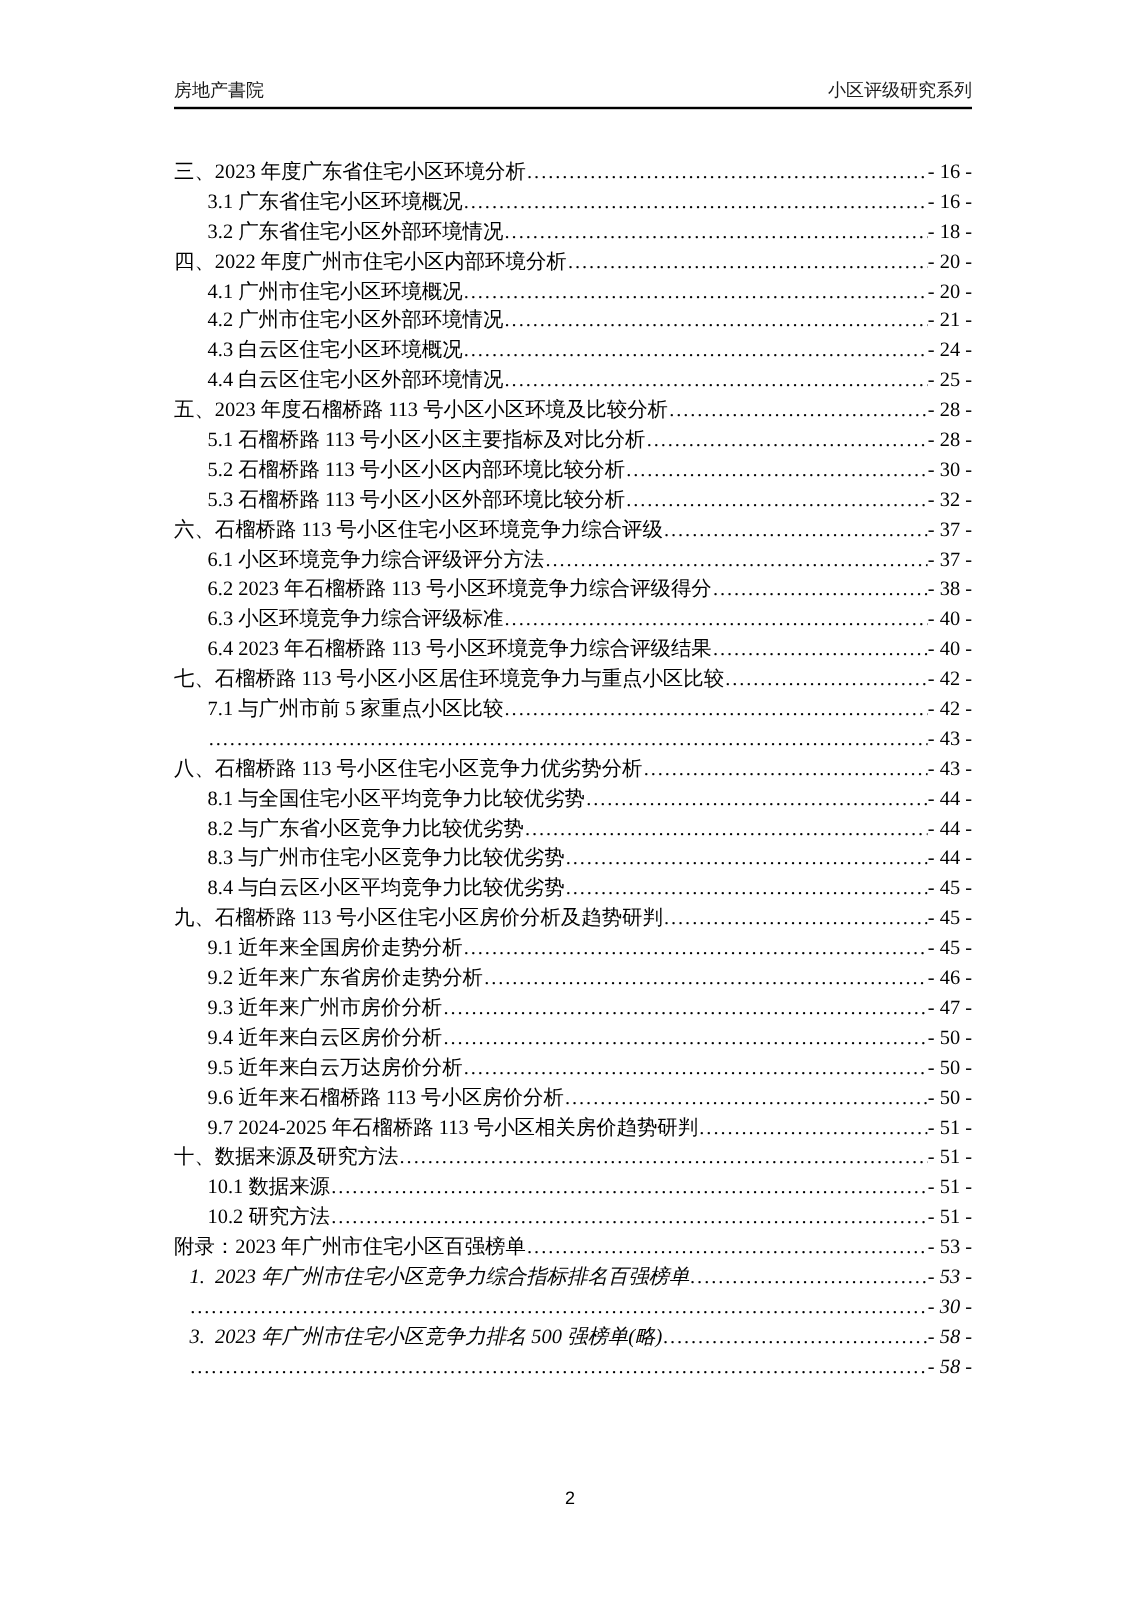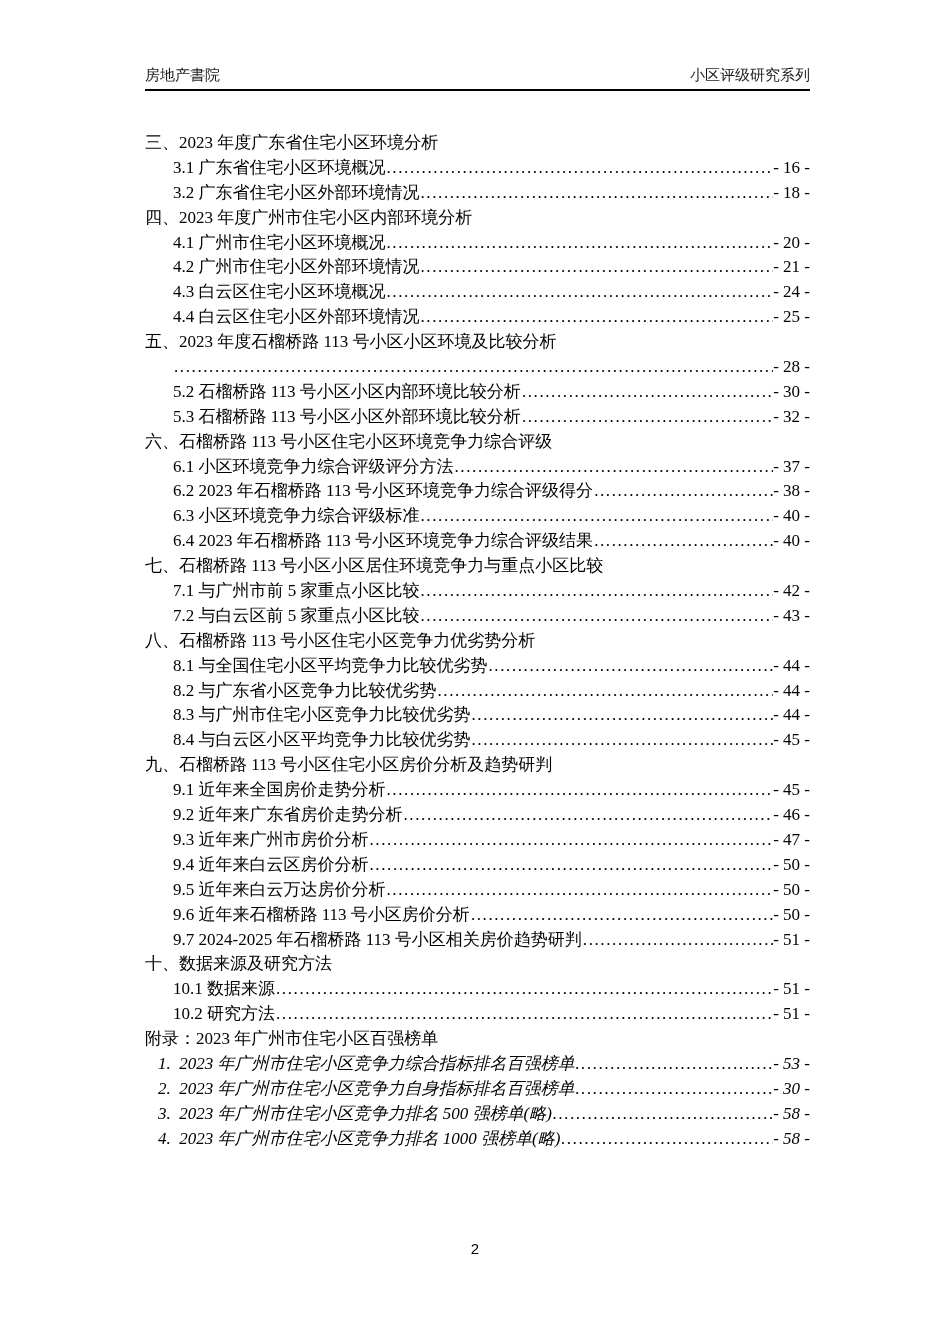--- a/index.html
+++ b/index.html
@@ -38,21 +38,21 @@
     font-size:17px;
     color:#000;
   }
   .toc-row {
     display:flex;
     align-items:baseline;
     height:24.9px;
     line-height:24.9px;
     overflow:hidden;
   }
-  .lv1 { padding-left:0;flex-direction:column; }
+  .lv1 { padding-left:0; }
   .lv2 { padding-left:28px;text-align:right; }
   .lv3 { padding-left:13px;font-style:italic; }
   .toc-title { white-space:pre; flex:0 0 auto; }
   .toc-leader {
     flex:1 1 auto;
     overflow:hidden;
     white-space:nowrap;
     letter-spacing:1.6px;
     min-width:0;
     padding:0 1px;
@@ -90,21 +90,21 @@
         <span class="toc-title">3.1 广东省住宅小区环境概况</span>
         <span class="toc-leader">............................................................................................................................................................................................................................................................................................................</span>
         <span class="toc-page">- 16 -</span>
       </div>
       <div class="toc-row lv2">
         <span class="toc-title">3.2 广东省住宅小区外部环境情况</span>
         <span class="toc-leader">............................................................................................................................................................................................................................................................................................................</span>
         <span class="toc-page">- 18 -</span>
       </div>
       <div class="toc-row lv1">
-        <span class="toc-title">四、2023 年度广州市住宅小区内部环境分析</span>
+        <span class="toc-title">四、2022 年度广州市住宅小区内部环境分析</span>
         <span class="toc-leader">............................................................................................................................................................................................................................................................................................................</span>
         <span class="toc-page">- 20 -</span>
       </div>
       <div class="toc-row lv2">
         <span class="toc-title">4.1 广州市住宅小区环境概况</span>
         <span class="toc-leader">............................................................................................................................................................................................................................................................................................................</span>
         <span class="toc-page">- 20 -</span>
       </div>
       <div class="toc-row lv2">
         <span class="toc-title">4.2 广州市住宅小区外部环境情况</span>
@@ -120,20 +120,21 @@
         <span class="toc-title">4.4 白云区住宅小区外部环境情况</span>
         <span class="toc-leader">............................................................................................................................................................................................................................................................................................................</span>
         <span class="toc-page">- 25 -</span>
       </div>
       <div class="toc-row lv1">
         <span class="toc-title">五、2023 年度石榴桥路 113 号小区小区环境及比较分析</span>
         <span class="toc-leader">............................................................................................................................................................................................................................................................................................................</span>
         <span class="toc-page">- 28 -</span>
       </div>
       <div class="toc-row lv2">
+        <span class="toc-title">5.1 石榴桥路 113 号小区小区主要指标及对比分析</span>
         <span class="toc-leader">............................................................................................................................................................................................................................................................................................................</span>
         <span class="toc-page">- 28 -</span>
       </div>
       <div class="toc-row lv2">
         <span class="toc-title">5.2 石榴桥路 113 号小区小区内部环境比较分析</span>
         <span class="toc-leader">............................................................................................................................................................................................................................................................................................................</span>
         <span class="toc-page">- 30 -</span>
       </div>
       <div class="toc-row lv2">
         <span class="toc-title">5.3 石榴桥路 113 号小区小区外部环境比较分析</span>
@@ -169,21 +170,20 @@
         <span class="toc-title">七、石榴桥路 113 号小区小区居住环境竞争力与重点小区比较</span>
         <span class="toc-leader">............................................................................................................................................................................................................................................................................................................</span>
         <span class="toc-page">- 42 -</span>
       </div>
       <div class="toc-row lv2">
         <span class="toc-title">7.1 与广州市前 5 家重点小区比较</span>
         <span class="toc-leader">............................................................................................................................................................................................................................................................................................................</span>
         <span class="toc-page">- 42 -</span>
       </div>
       <div class="toc-row lv2">
-        <span class="toc-title">7.2 与白云区前 5 家重点小区比较</span>
         <span class="toc-leader">............................................................................................................................................................................................................................................................................................................</span>
         <span class="toc-page">- 43 -</span>
       </div>
       <div class="toc-row lv1">
         <span class="toc-title">八、石榴桥路 113 号小区住宅小区竞争力优劣势分析</span>
         <span class="toc-leader">............................................................................................................................................................................................................................................................................................................</span>
         <span class="toc-page">- 43 -</span>
       </div>
       <div class="toc-row lv2">
         <span class="toc-title">8.1 与全国住宅小区平均竞争力比较优劣势</span>
@@ -264,31 +264,29 @@
         <span class="toc-title">附录：2023 年广州市住宅小区百强榜单</span>
         <span class="toc-leader">............................................................................................................................................................................................................................................................................................................</span>
         <span class="toc-page">- 53 -</span>
       </div>
       <div class="toc-row lv3">
         <span class="toc-title">1.  2023 年广州市住宅小区竞争力综合指标排名百强榜单</span>
         <span class="toc-leader">............................................................................................................................................................................................................................................................................................................</span>
         <span class="toc-page">- 53 -</span>
       </div>
       <div class="toc-row lv3">
-        <span class="toc-title">2.  2023 年广州市住宅小区竞争力自身指标排名百强榜单</span>
         <span class="toc-leader">............................................................................................................................................................................................................................................................................................................</span>
         <span class="toc-page">- 30 -</span>
       </div>
       <div class="toc-row lv3">
         <span class="toc-title">3.  2023 年广州市住宅小区竞争力排名 500 强榜单(略)</span>
         <span class="toc-leader">............................................................................................................................................................................................................................................................................................................</span>
         <span class="toc-page">- 58 -</span>
       </div>
       <div class="toc-row lv3">
-        <span class="toc-title">4.  2023 年广州市住宅小区竞争力排名 1000 强榜单(略)</span>
         <span class="toc-leader">............................................................................................................................................................................................................................................................................................................</span>
         <span class="toc-page">- 58 -</span>
       </div>
     </div>
 
   <div class="footer">
     <span>2</span>
   </div>
 
 </div>

